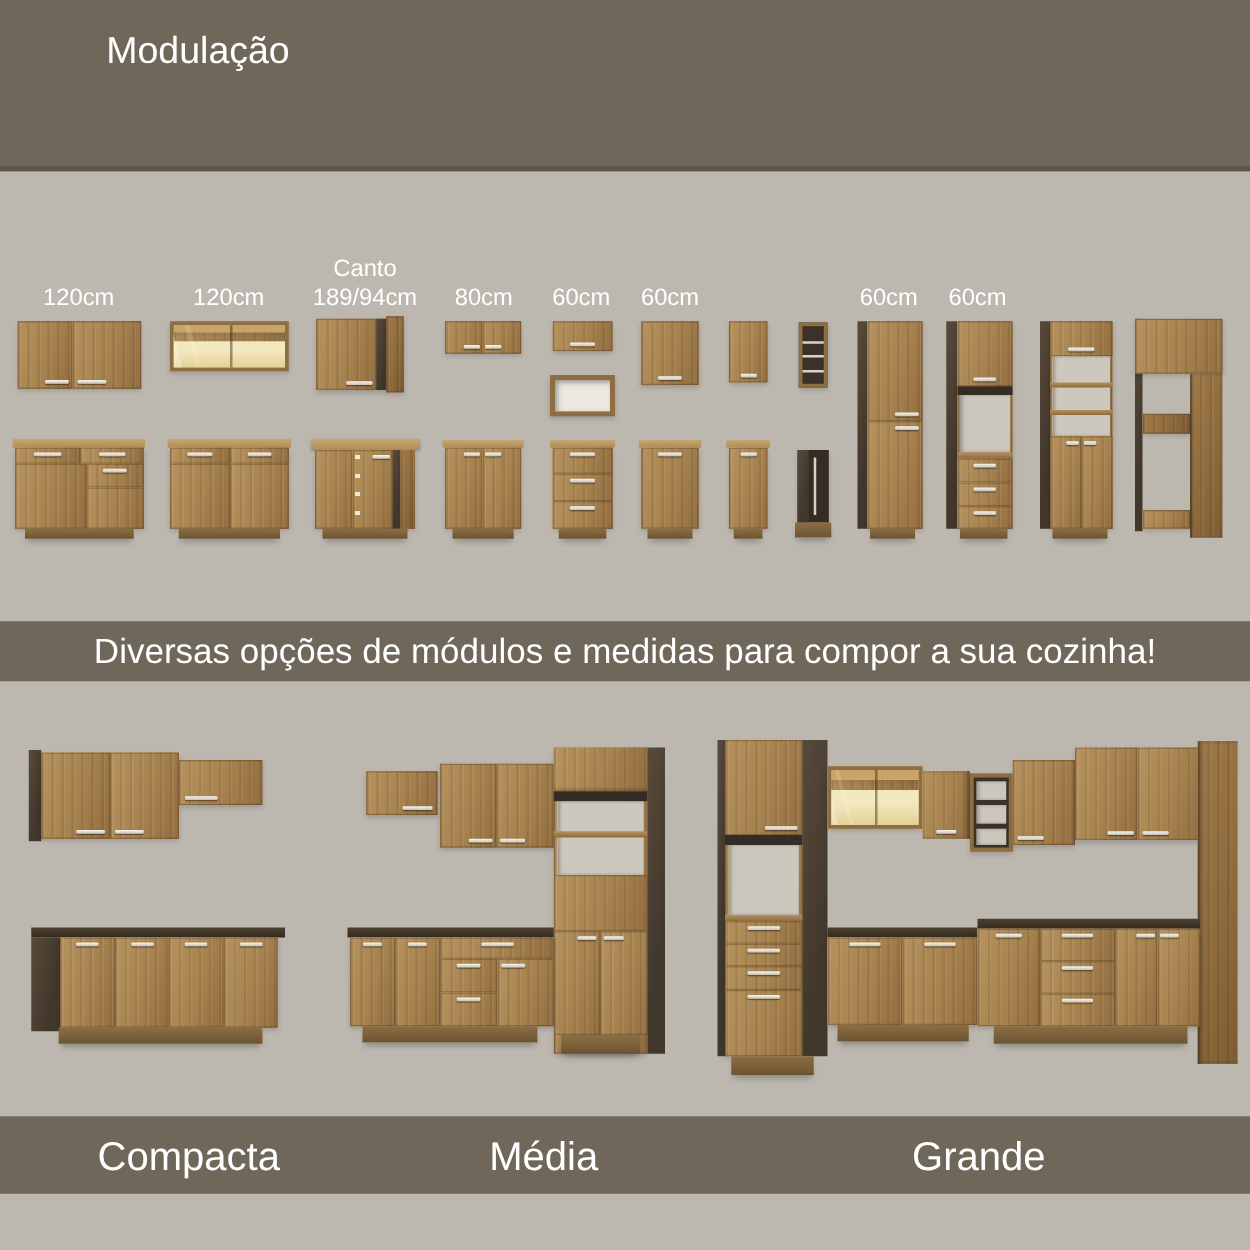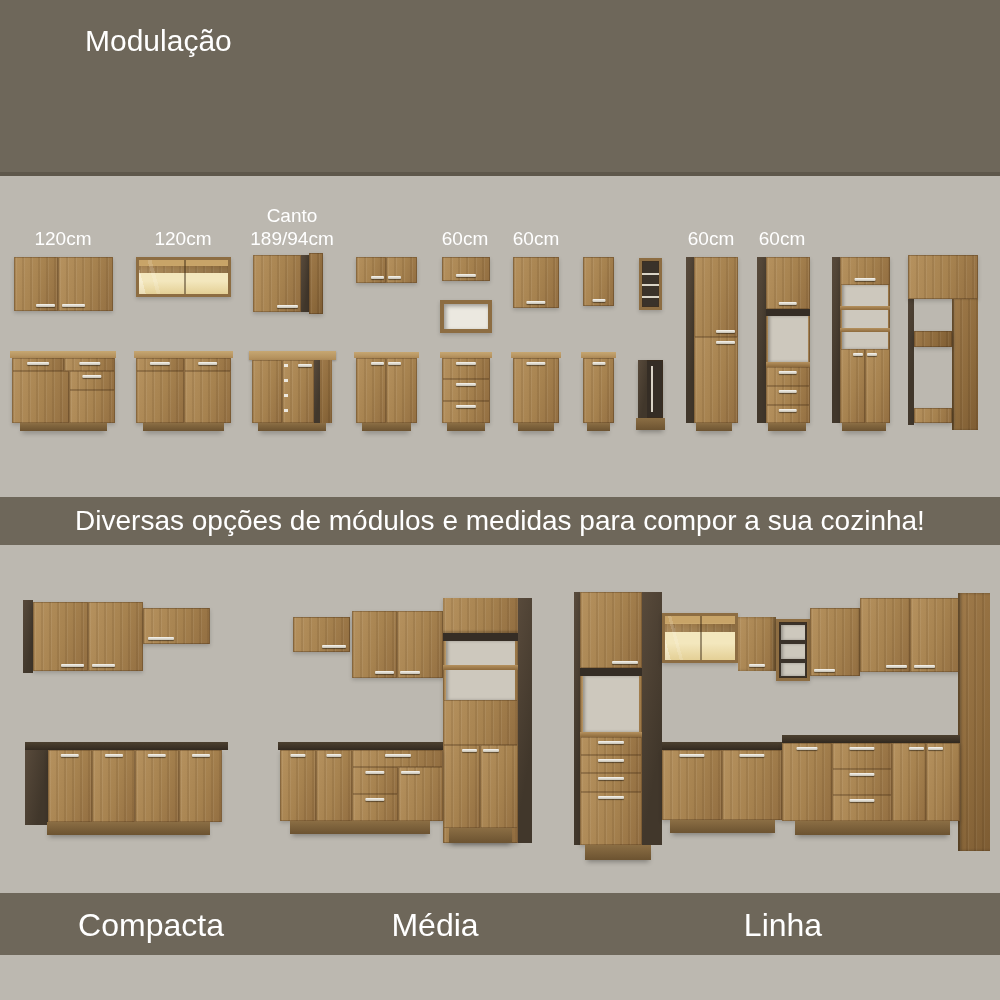--- a/index.html
+++ b/index.html
@@ -6,21 +6,21 @@
     --band:#6e675a;
     --background:#bcb8b0;
     --text_on_band:#ffffff;
   }
   html,body{margin:0;padding:0;}
   .page{position:relative;width:1000px;height:1000px;background:var(--background);
         overflow:hidden;font-family:"Liberation Sans",sans-serif;}
 
   
   .band{position:absolute;left:0;width:1000px;background:var(--band);color:var(--text_on_band);}
-  .header-band{top:0;height:176px;border-bottom:4px solid #5e574b;box-sizing:border-box;}
+  .header-band{top:0;height:137px;border-bottom:4px solid #5e574b;box-sizing:border-box;}
   .kicker{position:absolute;left:85px;top:24px;font-size:30px;color:#fff;}
   .main-title{position:absolute;left:82px;top:52px;font-size:64px;font-weight:bold;
               font-family:"DejaVu Serif",serif;color:#fff;letter-spacing:1px;}
   .tagline-band{top:497px;height:48px;display:flex;align-items:center;justify-content:center;}
   .tagline{font-size:28px;color:#fff;}
   .footer-band{top:893px;height:62px;}
   .klabel{position:absolute;top:14px;transform:translateX(-50%);font-size:32px;color:#fff;}
 
   
   .modules{position:absolute;left:0;top:155px;width:1000px;height:342px;}
@@ -71,20 +71,21 @@
   <div class="band header-band">
     <div class="kicker">Modulação</div>
   </div>
 
   <div class="modules">
 
     <div class="mlabel" style="left:8px;width:110px;">120cm</div>
     <div class="mlabel" style="left:128px;width:110px;">120cm</div>
     <div class="mlabel" style="left:237px;width:110px;">Canto
 189/94cm</div>
+    <div class="mlabel" style="left:332px;width:110px;">80cm</div>
     <div class="mlabel" style="left:410px;width:110px;">60cm</div>
     <div class="mlabel" style="left:481px;width:110px;">60cm</div>
     <div class="mlabel" style="left:656px;width:110px;">60cm</div>
     <div class="mlabel" style="left:727px;width:110px;">60cm</div>
 
     <div>
       <div class="pc wd box" style="left:14px;top:102px;width:99px;height:54px;">
         <div class="door wd hd h-b h-r" style="left:0;top:0;width:44px;height:54px;"></div>
         <div class="door wd hd h-b h-l" style="left:44px;top:0;width:55px;height:54px;"></div>
       </div>
@@ -336,16 +337,16 @@
         <div class="door wd hd h-t h-r" style="left:110px;top:0;width:34px;height:78px;"></div>
         <div class="door wd hd h-t h-l" style="left:144px;top:0;width:34px;height:78px;"></div>
       </div>
       <div class="pc plinth" style="left:795px;top:260px;width:155px;height:14px;"></div>
     </div>
   </div>
 
   <div class="band footer-band">
     <span class="klabel" style="left:151px;">Compacta</span>
     <span class="klabel" style="left:435px;">Média</span>
-    <span class="klabel" style="left:783px;">Linha</span>
+    <span class="klabel" style="left:783px;">Grande</span>
   </div>
 
 </div>
 
 </body></html>

